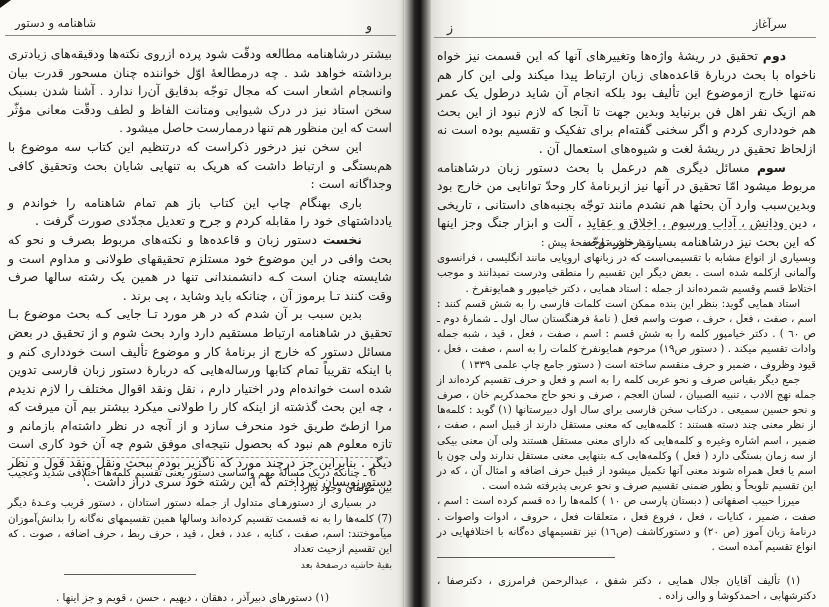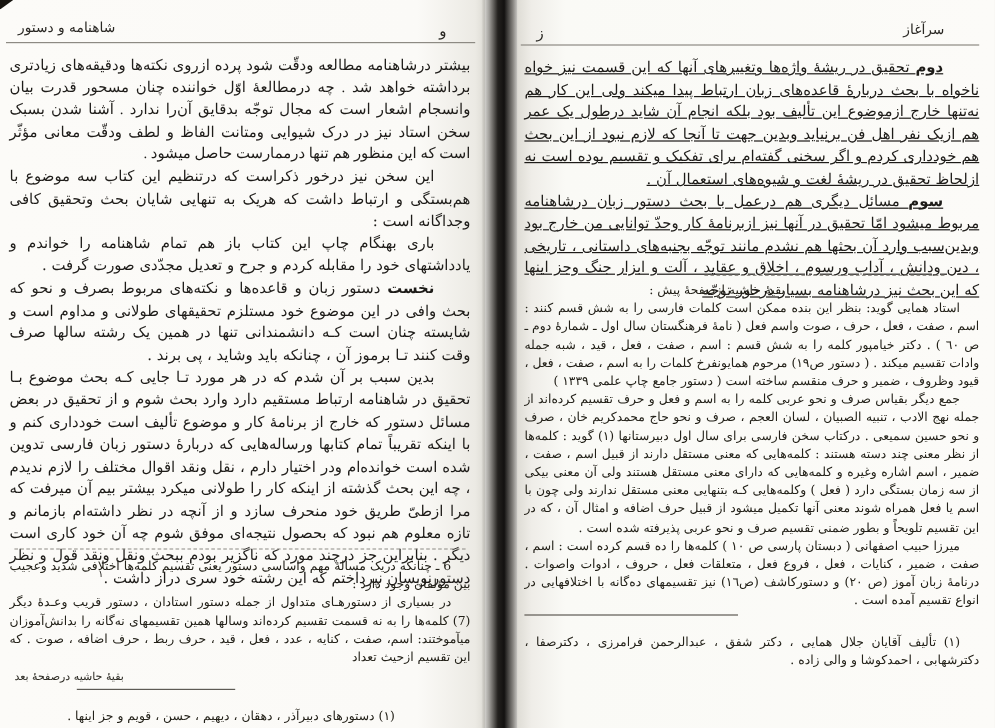--- a/index.html
+++ b/index.html
@@ -36,39 +36,39 @@
   .pr-title { top:17px; right:42px; }
   .header-rule { position:absolute; border-top:1px solid #8d8a83; height:0; }
   .pl-rule { top:35px; left:5px;  right:8px;  }
   .pr-rule { top:37px; left:3px;  right:13px; }
   
   .body-text {
     position:absolute; text-align:justify; color:#1e1c19;
     font-size:12.4px; line-height:18.6px;
   }
   .pl-body { top:45px; left:8px;  right:12px; height:410px; }
-  .pr-body { top:47px; left:6px;  right:13px; height:180px;text-decoration:underline; }
+  .pr-body { top:47px; left:6px;  right:13px; height:180px; }
   .par { text-indent:30px; }
   .par.no-indent { text-indent:0;font-family:Liberation Serif, serif; }
   .lead { font-weight:bold; }
   .fnref { font-size:8px; vertical-align:super; line-height:0; }
   
   .fn-sep { position:absolute; height:0; border-top:1px dashed #8c8984; }
   .pl-fnsep { top:457px; left:12px; right:16px; }
   .pr-fnsep { top:229px; right:42px; width:200px; border-top:1px dashed #97948e; }
   .footnote {
     position:absolute; text-align:justify; color:#232119;
     font-size:10.3px; line-height:15.2px;
   }
   .pl-footnote { top:465px; left:8px; right:12px; }
   .pr-footnote { top:235px; left:6px; right:13px; }
   .fn-head { text-align:center; padding-right:58px; }
   .fn-par { text-indent:16px; }
   .fn-par.no-indent { text-indent:0; }
-  .cont-note { font-size:9.2px; text-align:left; padding-left:4px; margin-top:1px; color:#2b2922; }
+  .cont-note { font-size:9.2px; text-align:right; padding-left:4px; margin-top:1px; color:#2b2922; }
   .sub-rule { height:0; border-top:1px solid #5d5a54; }
   .pl-subrule { width:132px; margin:2px auto 3px 56px; }
   .pr-subrule { width:178px; margin:3px auto 3px 0; margin-right:auto; margin-left:0; }
   .sub-fn { text-indent:0;margin-top:15px; }
   .pl-subfn { padding-right:55px; padding-left:48px; text-align:left; }
   .pr-subfn { text-indent:16px; }
 </style>
 </head>
 <body>
 
@@ -108,20 +108,21 @@
 
     <div class="body-text pr-body">
       <p class="par"><b class="lead">دوم</b><span> تحقیق در ریشهٔ واژه‌ها وتغییرهای آنها که این قسمت نیز خواه ناخواه با بحث دربارهٔ قاعده‌های زبان ارتباط پیدا میکند ولی این کار هم نه‌تنها خارج ازموضوع این تألیف بود بلکه انجام آن شاید درطول یک عمر هم ازیک نفر اهل فن برنیاید وبدین جهت تا آنجا که لازم نبود از این بحث هم خودداری کردم و اگر سخنی گفته‌ام برای تفکیک و تقسیم بوده است نه ازلحاظ تحقیق در ریشهٔ لغت و شیوه‌های استعمال آن .</span></p>
       <p class="par"><b class="lead">سوم</b><span> مسائل دیگری هم درعمل با بحث دستور زبان درشاهنامه مربوط میشود امّا تحقیق در آنها نیز ازبرنامهٔ کار وحدّ توانایی من خارج بود وبدین‌سبب وارد آن بحثها هم نشدم مانند توجّه بجنبه‌های داستانی ، تاریخی ، دین ودانش ، آداب ورسوم ، اخلاق و عقاید ، آلت و ابزار جنگ وجز اینها که این بحث نیز درشاهنامه بسیار درخور توجّه</span></p>
     </div>
 
     <div class="fn-sep pr-fnsep"></div>
 
     <div class="footnote pr-footnote">
       <div class="fn-head">بقیهٔ حاشیه ازصفحهٔ پیش :</div>
+      <p class="fn-par no-indent">وبسیاری از انواع مشابه با تقسیمی‌است که در زبانهای اروپایی مانند انگلیسی ، فرانسوی وآلمانی ازکلمه شده است . بعض دیگر این تقسیم را منطقی ودرست نمیدانند و موجب اختلاط قسم وقسیم شمرده‌اند از جمله : استاد همایی ، دکتر خیامپور و همایونفرخ .</p>
       <p class="fn-par">استاد همایی گوید: بنظر این بنده ممکن است کلمات فارسی را به شش قسم کنند : اسم ، صفت ، فعل ، حرف ، صوت واسم فعل ( نامهٔ فرهنگستان سال اول ـ شمارهٔ دوم ـ ص ٦٠ ) . دکتر خیامپور کلمه را به شش قسم : اسم ، صفت ، فعل ، قید ، شبه جمله وادات تقسیم میکند . ( دستور ص١٩) مرحوم همایونفرخ کلمات را به اسم ، صفت ، فعل ، قیود وظروف ، ضمیر و حرف منقسم ساخته است ( دستور جامع چاپ علمی ١٣٣٩ )</p>
       <p class="fn-par">جمع دیگر بقیاس صرف و نحو عربی کلمه را به اسم و فعل و حرف تقسیم کرده‌اند از جمله نهج الادب ، تنبیه الصبیان ، لسان العجم ، صرف و نحو حاج محمدکریم خان ، صرف و نحو حسین سمیعی . درکتاب سخن فارسی برای سال اول دبیرستانها (١) گوید : کلمه‌ها از نظر معنی چند دسته هستند : کلمه‌هایی که معنی مستقل دارند از قبیل اسم ، صفت ، ضمیر ، اسم اشاره وغیره و کلمه‌هایی که دارای معنی مستقل هستند ولی آن معنی بیکی از سه زمان بستگی دارد ( فعل ) وکلمه‌هایی کـه بتنهایی معنی مستقل ندارند ولی چون با اسم یا فعل همراه شوند معنی آنها تکمیل میشود از قبیل حرف اضافه و امثال آن ، که در این تقسیم تلویحاً و بطور ضمنی تقسیم صرف و نحو عربی پذیرفته شده است .</p>
       <p class="fn-par">میرزا حبیب اصفهانی ( دبستان پارسی ص ١٠ ) کلمه‌ها را ده قسم کرده است : اسم ، صفت ، ضمیر ، کنایات ، فعل ، فروع فعل ، متعلقات فعل ، حروف ، ادوات واصوات . درنامهٔ زبان آموز (ص ٢٠) و دستورکاشف (ص١٦) نیز تقسیمهای ده‌گانه با اختلافهایی در انواع تقسیم آمده است .</p>
       <div class="sub-rule pr-subrule"></div>
       <p class="sub-fn pr-subfn">(١) تألیف آقایان جلال همایی ، دکتر شفق ، عبدالرحمن فرامرزی ، دکترصفا ، دکترشهابی ، احمدکوشا و والی زاده .</p>
     </div>
   </div>
 
 </div>
 

